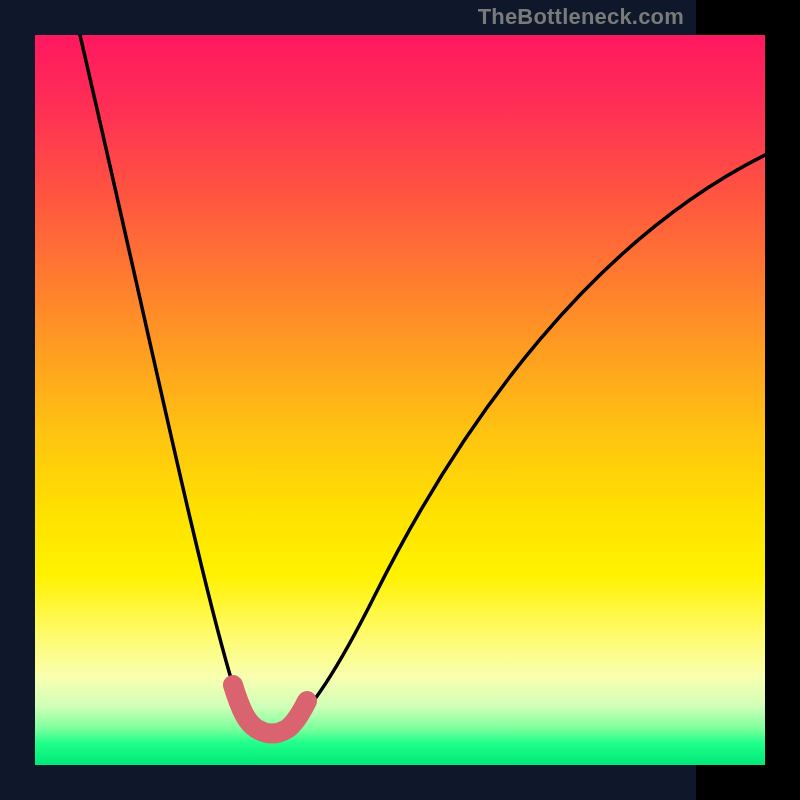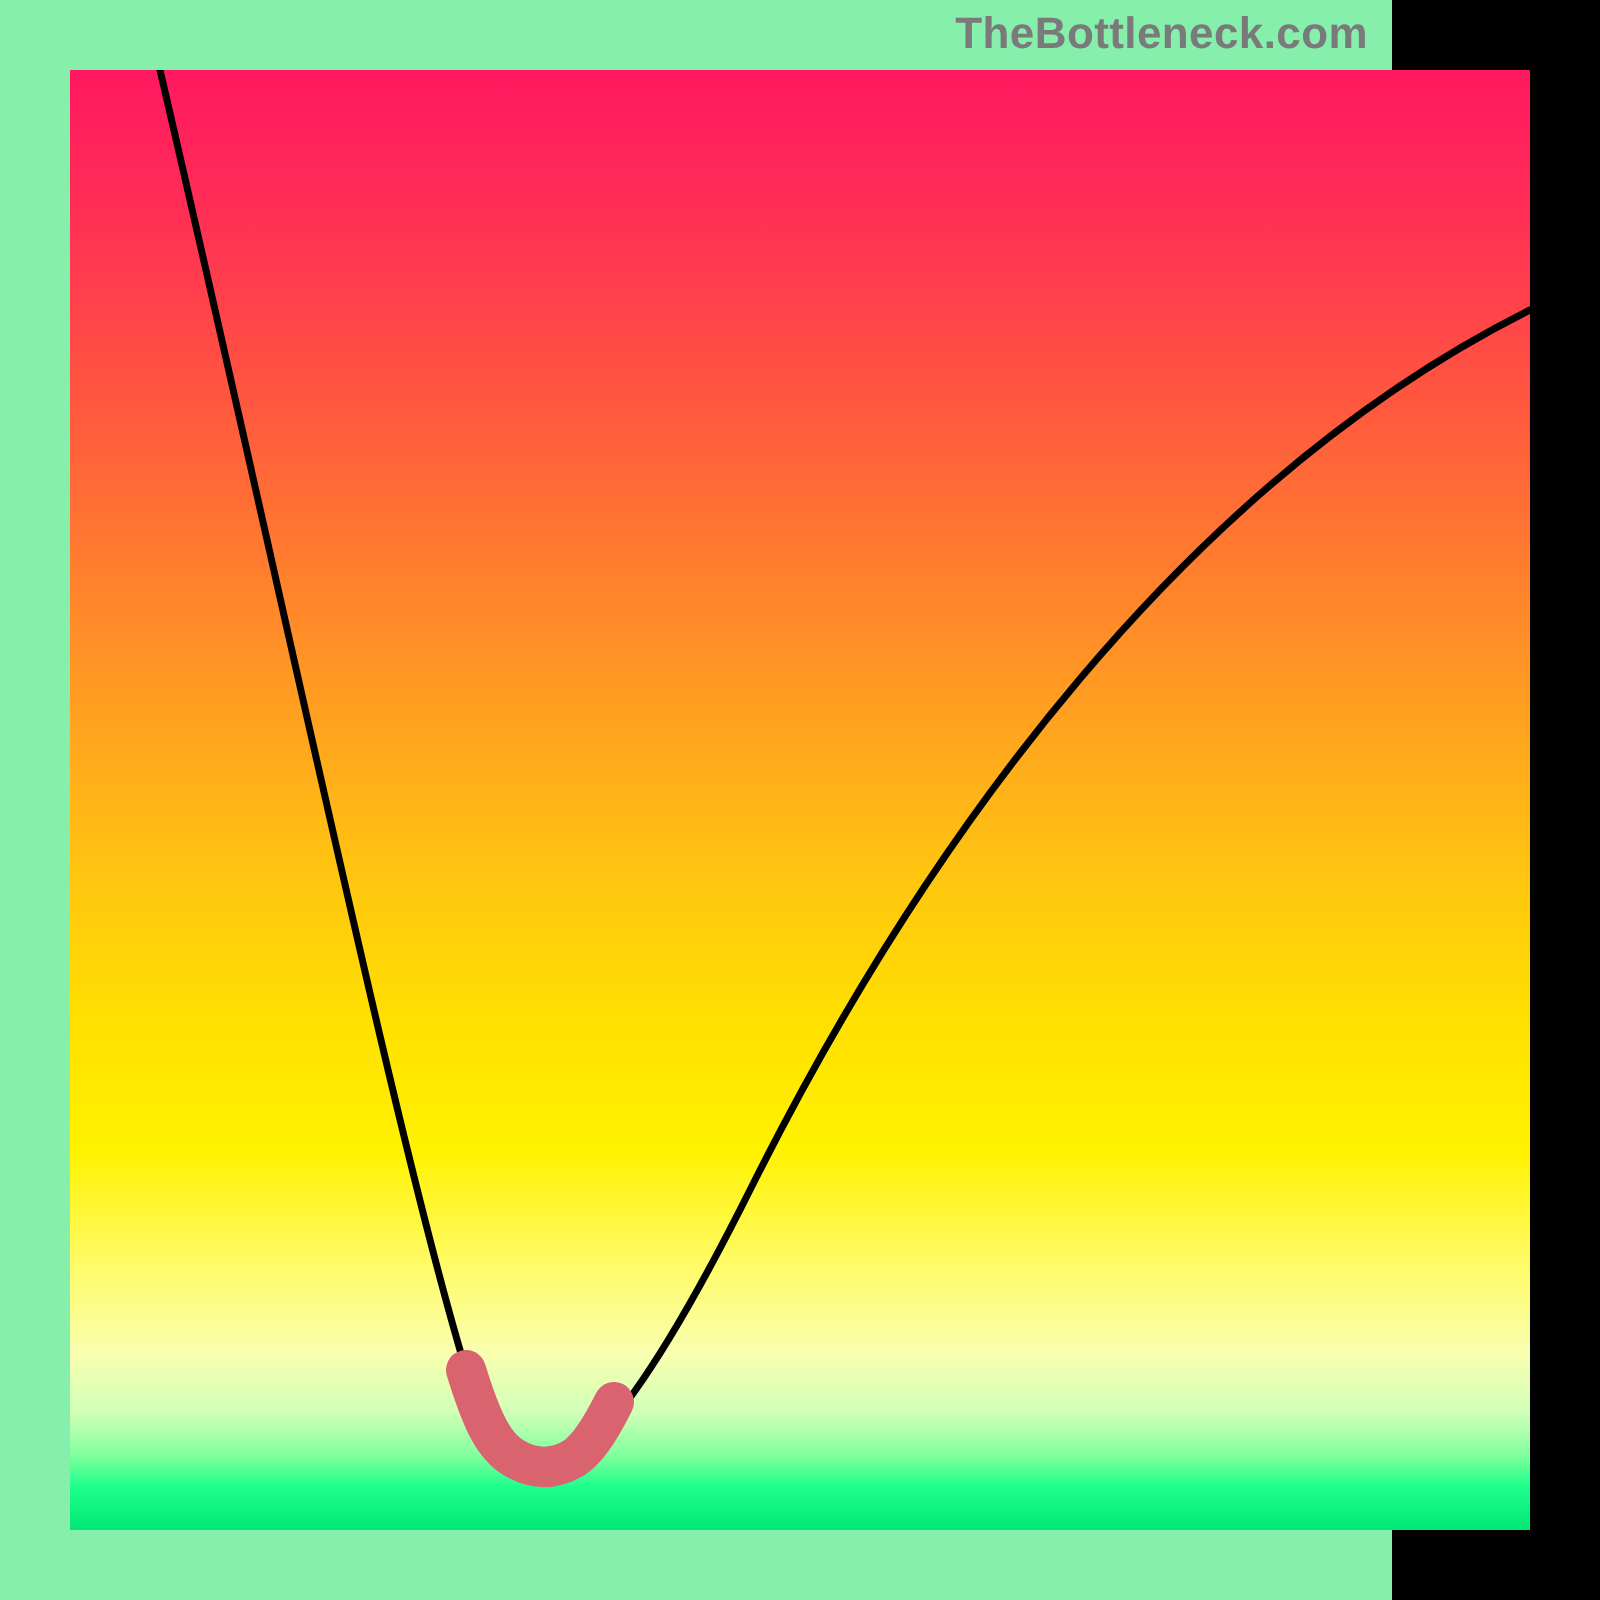--- a/index.html
+++ b/index.html
@@ -7,21 +7,21 @@
     padding: 0;
     width: 800px;
     height: 800px;
     background: #000;
     overflow: hidden;
   }
   .stage {
     position: relative;
     width: 696px;
     height: 800px;
-    background: #86efac;
+    background: #0f172a;
     text-decoration: underline;
   }
   .plot {
     position: absolute;
     left: 35px;
     top: 35px;
     width: 730px;
     height: 730px;
     overflow: hidden;
   }

